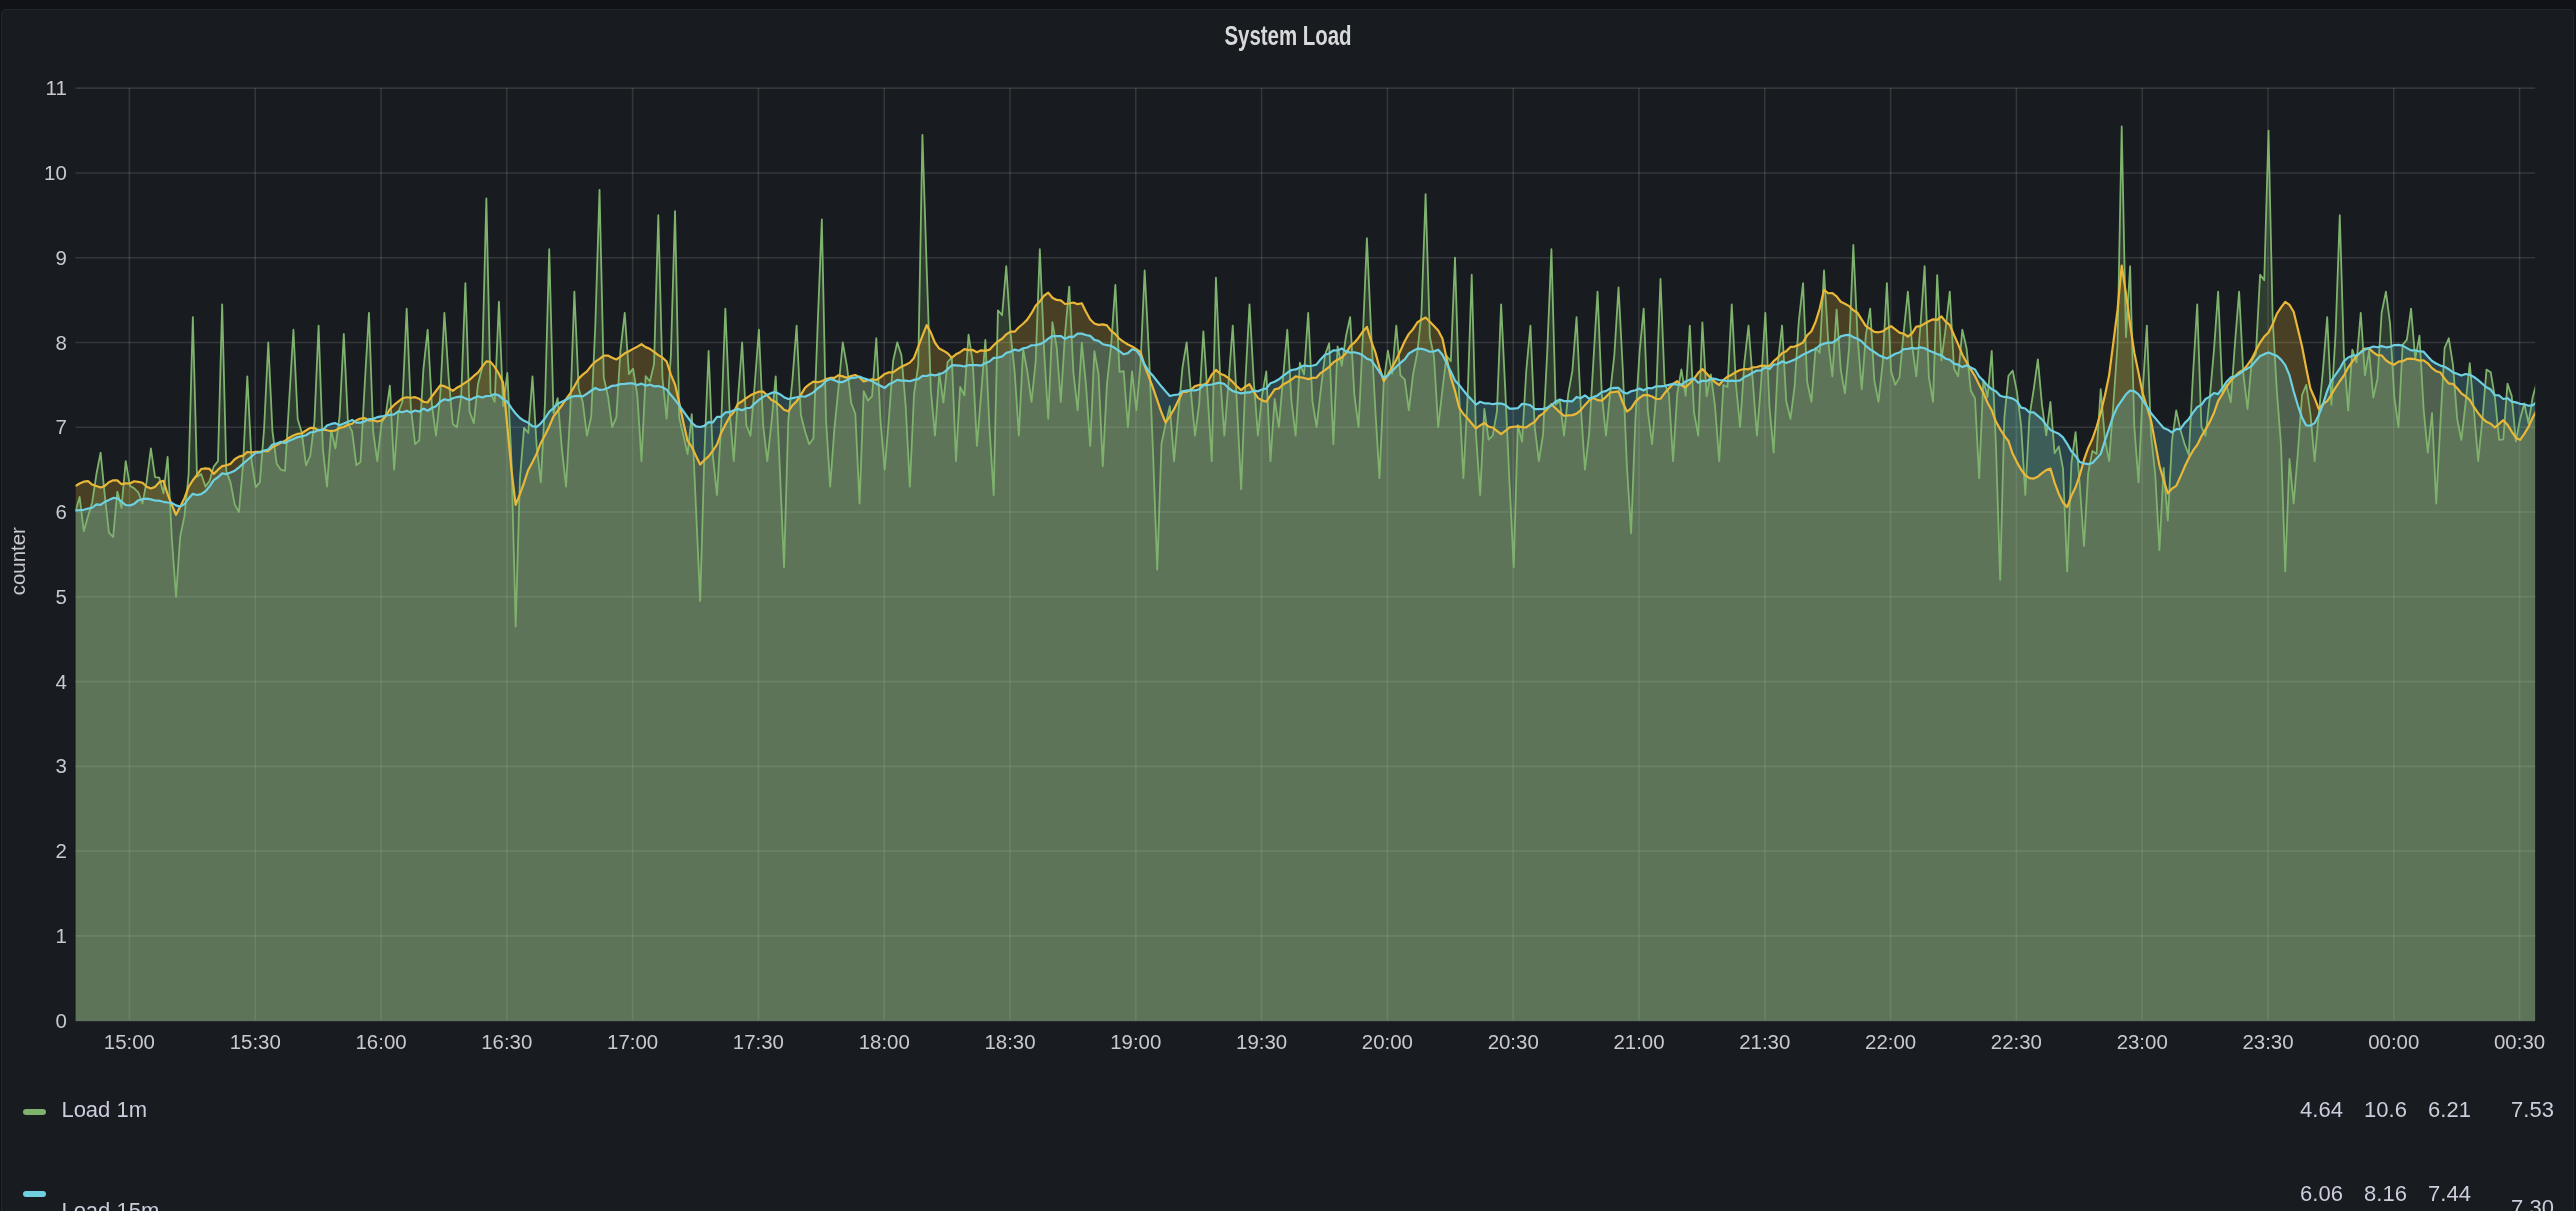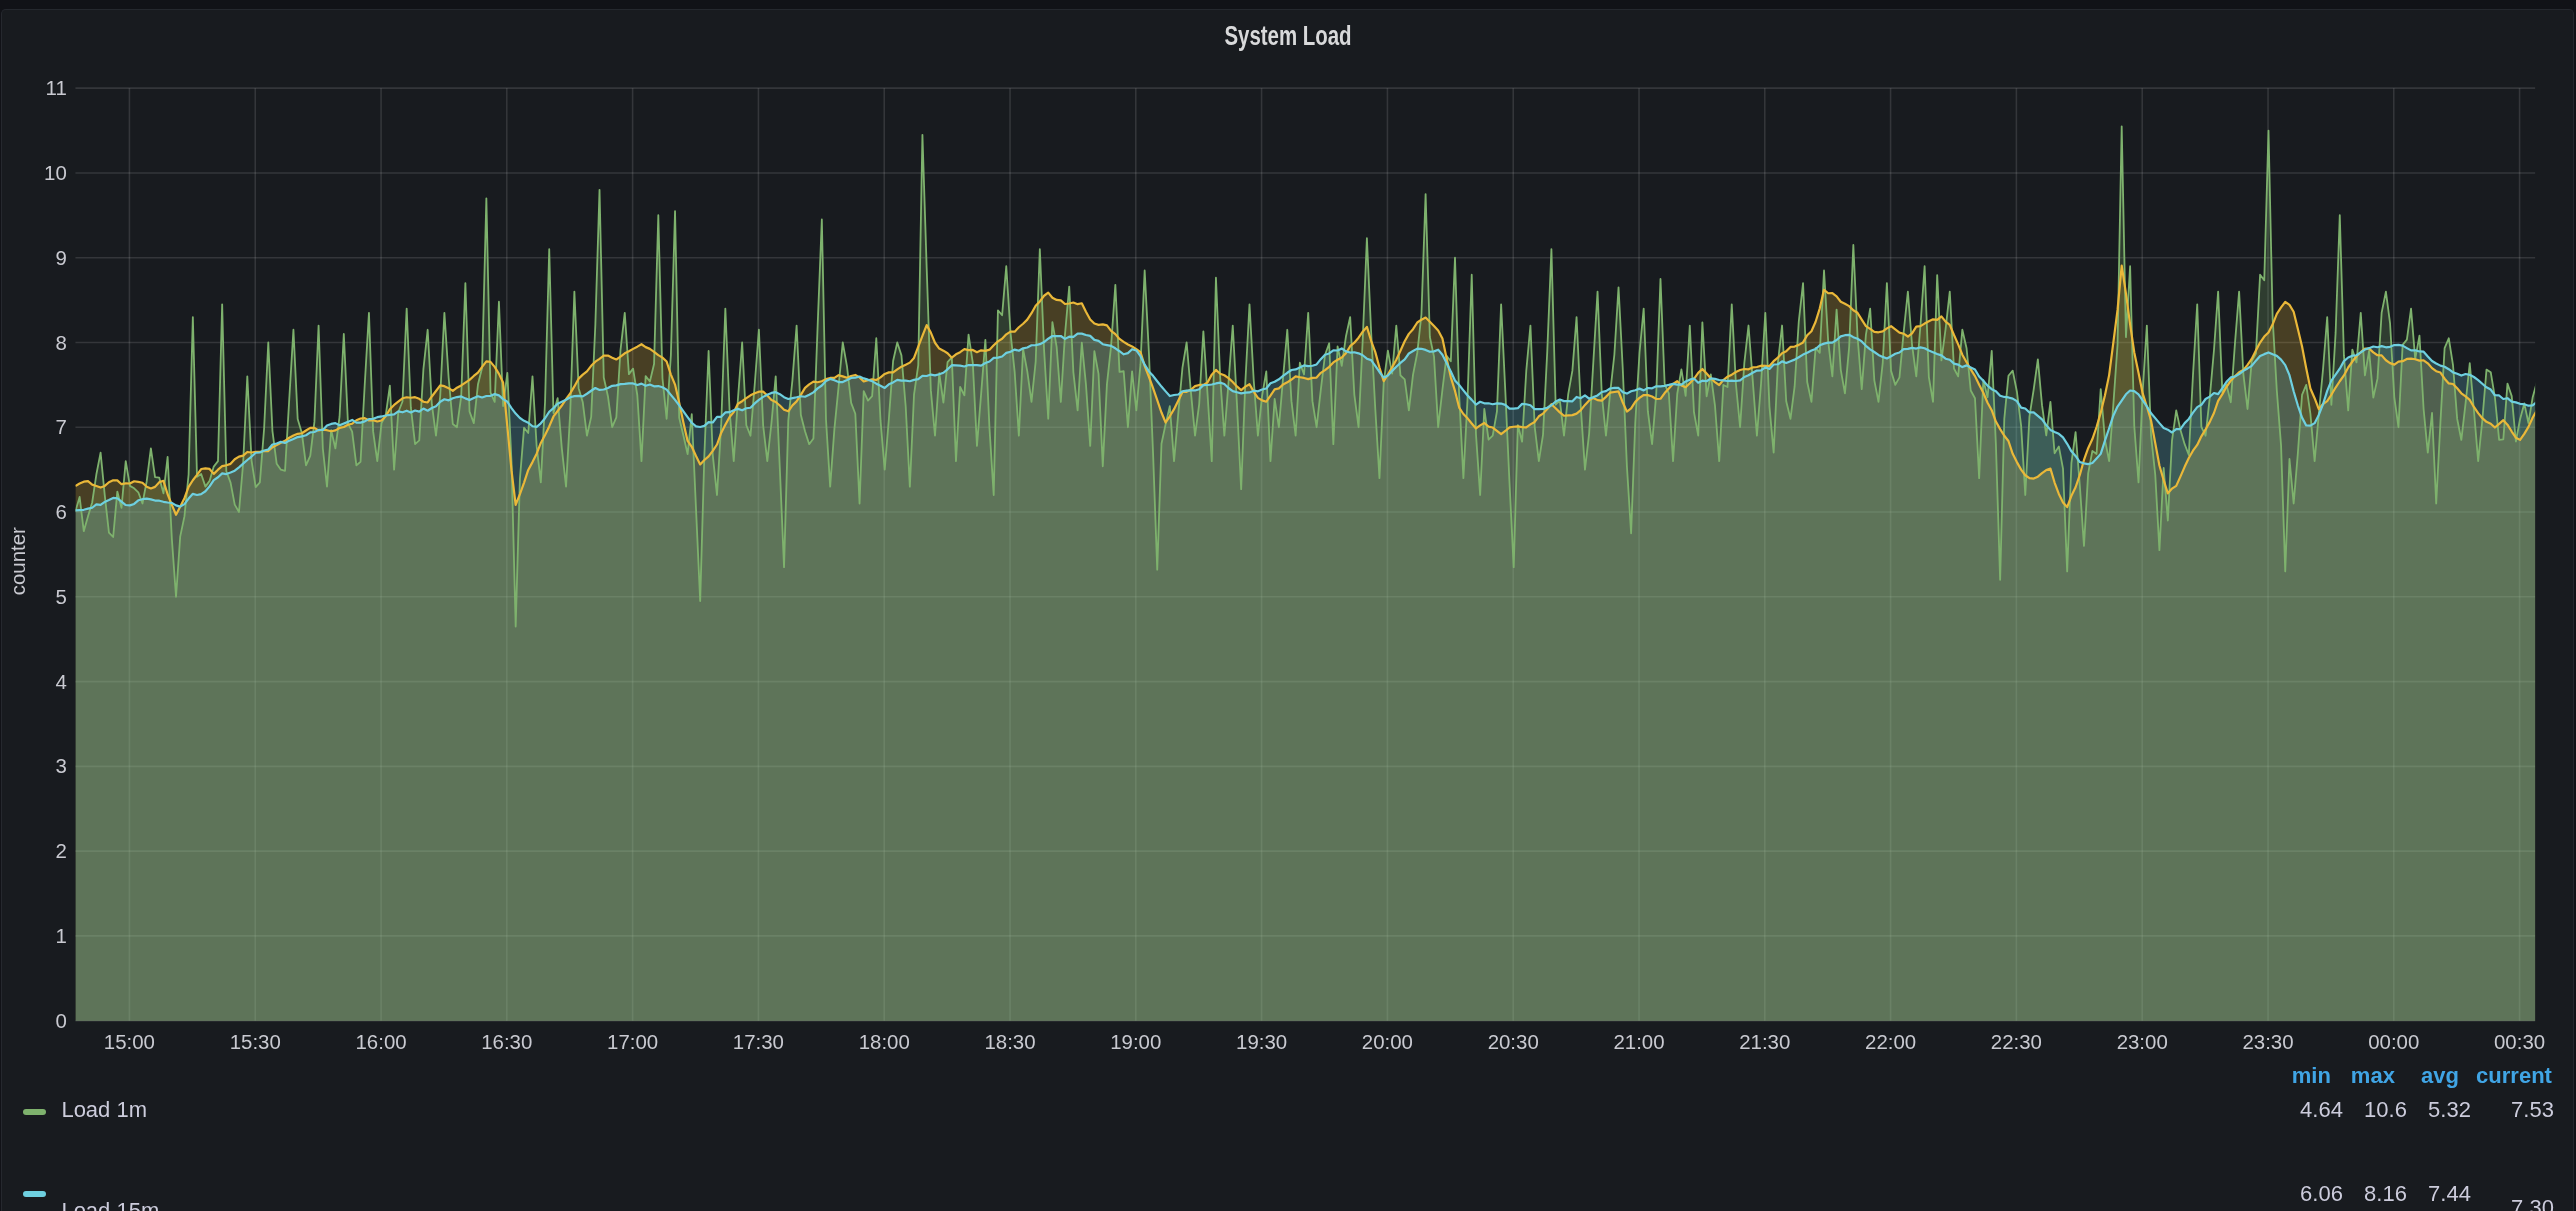--- a/index.html
+++ b/index.html
@@ -97,32 +97,26 @@
         <text x="2245.7" y="1335" text-anchor="middle">21:30</text>
         <text x="2405.8" y="1335" text-anchor="middle">22:00</text>
         <text x="2565.9" y="1335" text-anchor="middle">22:30</text>
         <text x="2726.0" y="1335" text-anchor="middle">23:00</text>
         <text x="2886.1" y="1335" text-anchor="middle">23:30</text>
         <text x="3046.1" y="1335" text-anchor="middle">00:00</text>
         <text x="3206.2" y="1335" text-anchor="middle">00:30</text>
 <text x="32" y="714" text-anchor="middle" transform="rotate(-90 32 714)">counter</text>
       </g>
 </svg>
-<div class="lhead">
-      <span class="lh" style="right:242px">min</span>
-      <span class="lh" style="right:178px">max</span>
-<span class="lh" style="right:114px">avg</span>
-      <span class="lh" style="right:21px">current</span>
-    </div>
 <div class="lrow" style="top:1089px;">
 <span class="sw" style="background:#7EB26D;top:19.6px"></span>
       <span class="lname" style="top:7.9px">Load 1m</span>
 <span class="lv" style="right:230px;top:7.9px">4.64</span>
       <span class="lv" style="right:166px;top:7.9px">10.6</span>
-<span class="lv" style="right:102px;top:7.9px">5.32</span>
+<span class="lv" style="right:102px;top:7.9px">6.21</span>
       <span class="lv" style="right:19px;top:7.9px">7.53</span>
     </div>
 <div class="lrow" style="top:1172px;">
 <span class="sw" style="background:#6ED0E0;top:19px"></span>
       <span class="lname" style="top:26px">Load 15m</span>
 <span class="lv" style="right:230px;top:8.6px">6.06</span>
       <span class="lv" style="right:166px;top:8.6px">8.16</span>
 <span class="lv" style="right:102px;top:8.6px">7.44</span>
       <span class="lv" style="right:19px;top:23px">7.30</span>
     </div>

